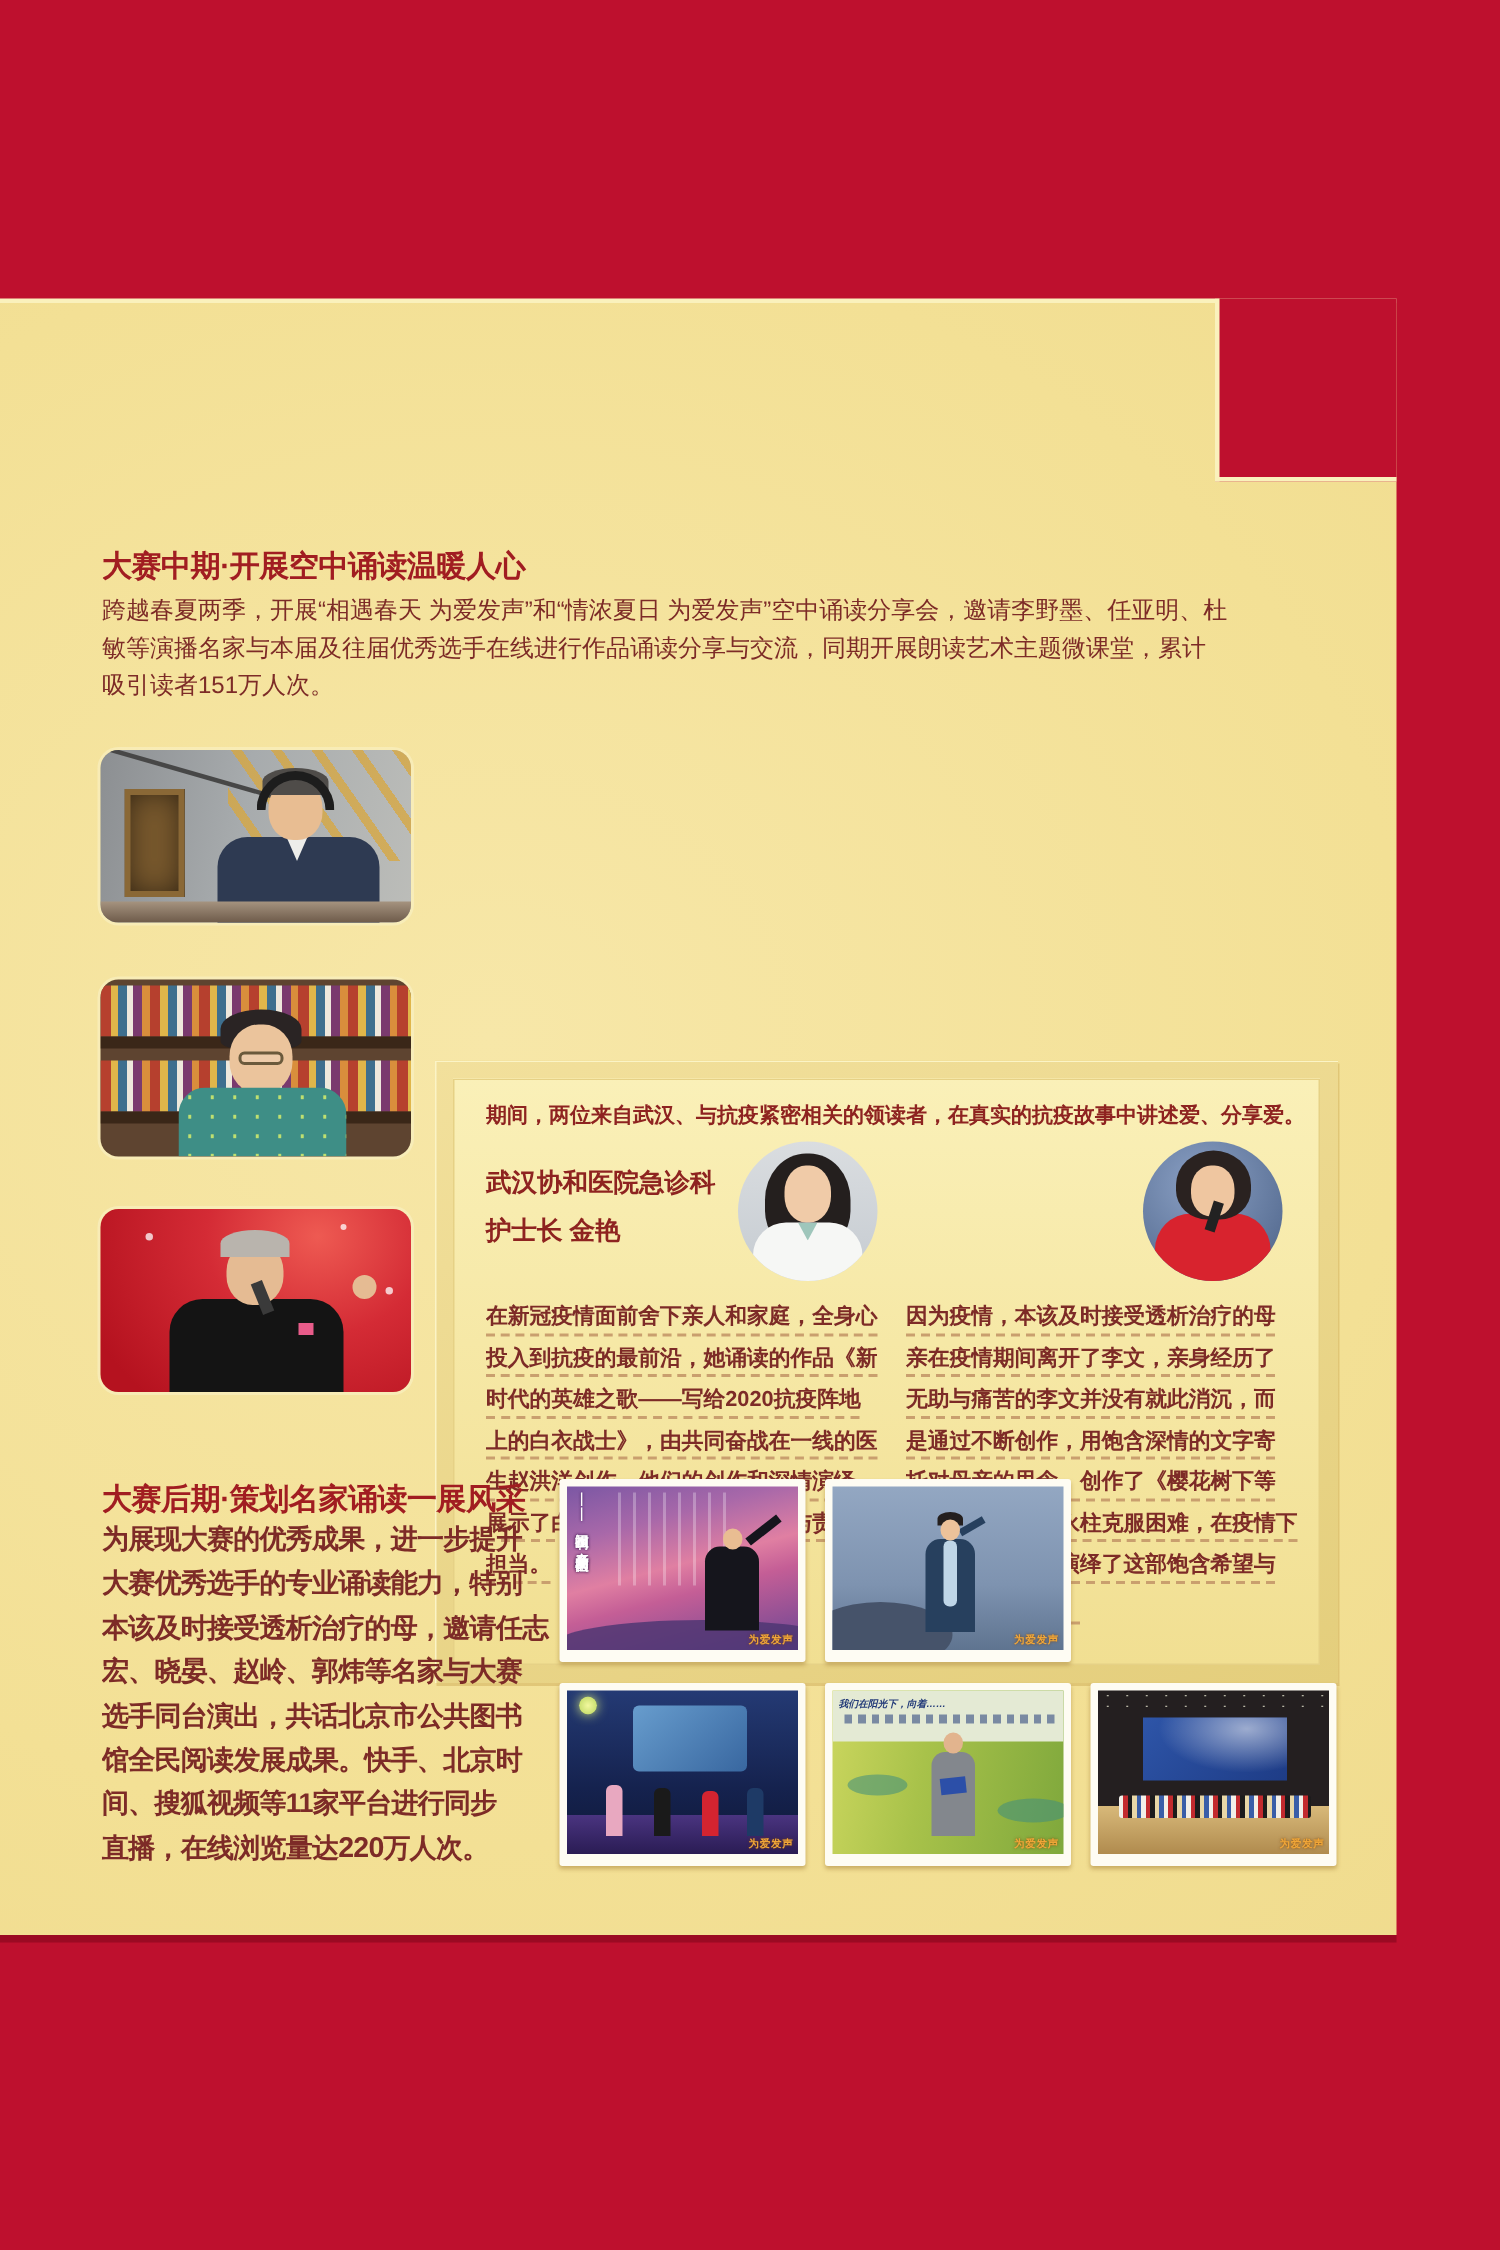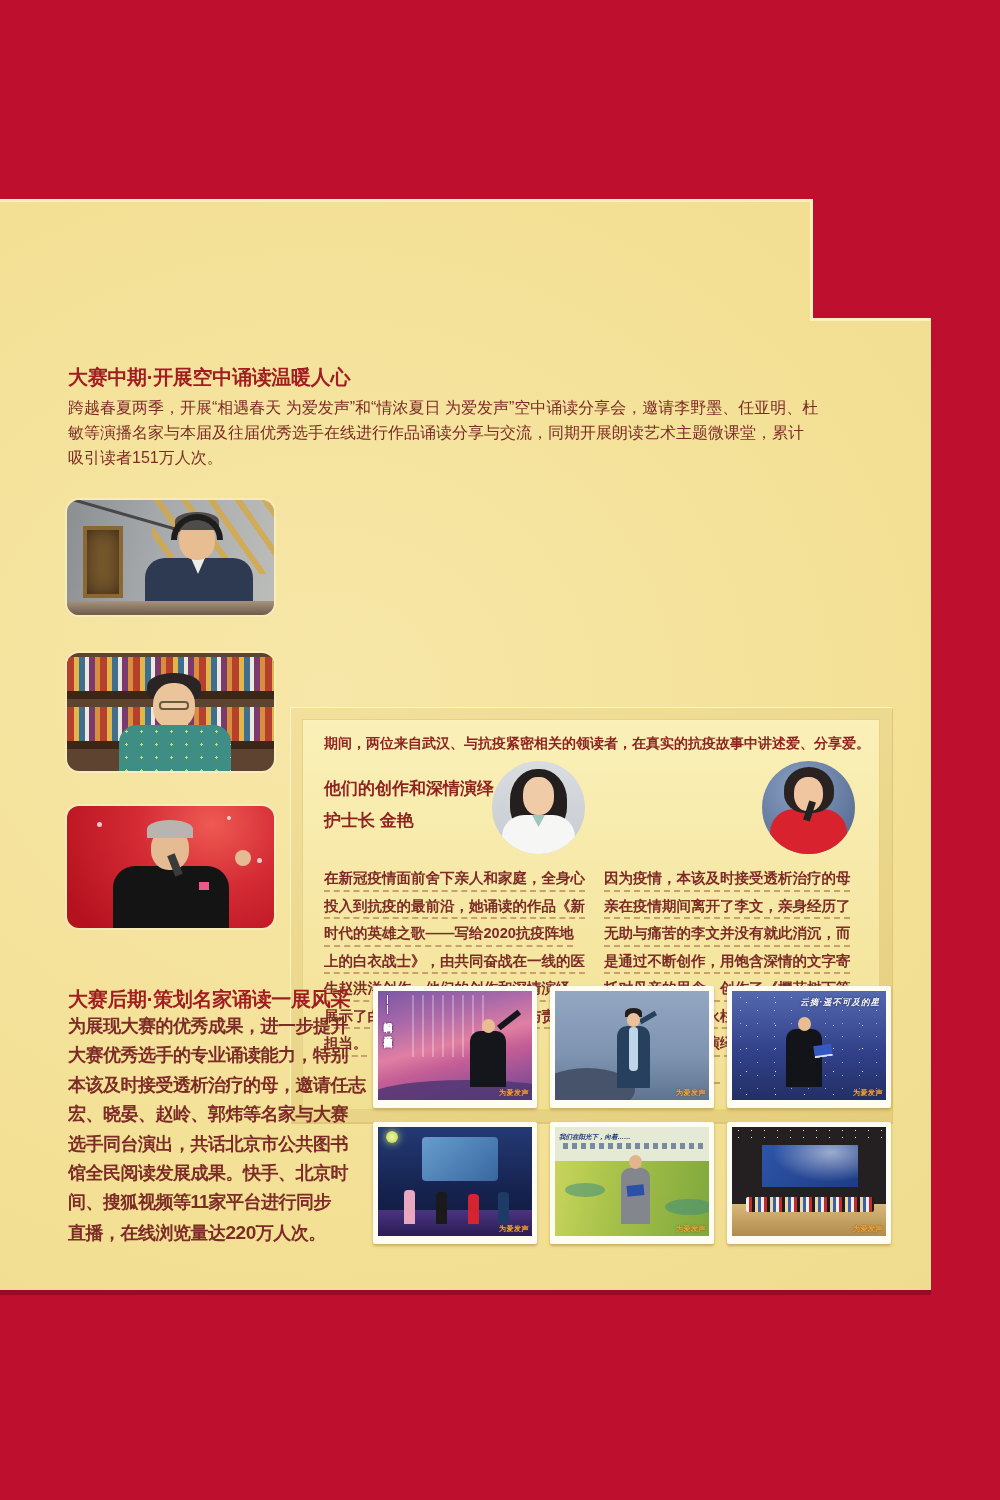--- a/index.html
+++ b/index.html
@@ -216,21 +216,21 @@
       <div class="rs-head"></div>
       <div class="rs-hair"></div>
       <div class="rs-mic"></div>
       <div class="rs-hand"></div>
     </div>
 
     <div class="gold-box">
       <div class="gold-inner">
         <div class="box-header">期间，两位来自武汉、与抗疫紧密相关的领读者，在真实的抗疫故事中讲述爱、分享爱。</div>
 
-        <div class="org-block org-left"><span>他们的创作和深情演绎</span><br><span>护士长 金艳</span></div>
+        <div class="org-block org-left"><span>武汉协和医院急诊科</span><br><span>护士长 金艳</span></div>
 
         <div class="avatar av-jin">
           <div class="jin-hair"></div>
           <div class="jin-face"></div>
           <div class="jin-coat"></div>
           <div class="jin-collar"></div>
         </div>
 
 
         <div class="avatar av-li">
@@ -287,30 +287,20 @@
         <div class="g2-rock"></div>
         <div class="g2-body"></div>
         <div class="g2-scarf"></div>
         <div class="g2-arm"></div>
         <div class="g2-hair"></div>
         <div class="g2-head"></div>
         <span class="wm">为爱发声</span>
       </div>
     </div>
 
-    <div class="card r1 c3">
-      <div class="pic g3">
-        <div class="g3-stars"></div>
-        <div class="g3-cap">云摘·遥不可及的星</div>
-        <div class="g3-body"></div>
-        <div class="g3-head"></div>
-        <div class="g3-book"></div>
-        <span class="wm">为爱发声</span>
-      </div>
-    </div>
 
     <div class="card r2 c1">
       <div class="pic g4">
         <div class="g4-screen"></div>
         <div class="g4-floor"></div>
         <div class="g4-lantern"></div>
         <div class="fig f1"></div>
         <div class="fig f2"></div>
         <div class="fig f3"></div>
         <div class="fig f4"></div>

